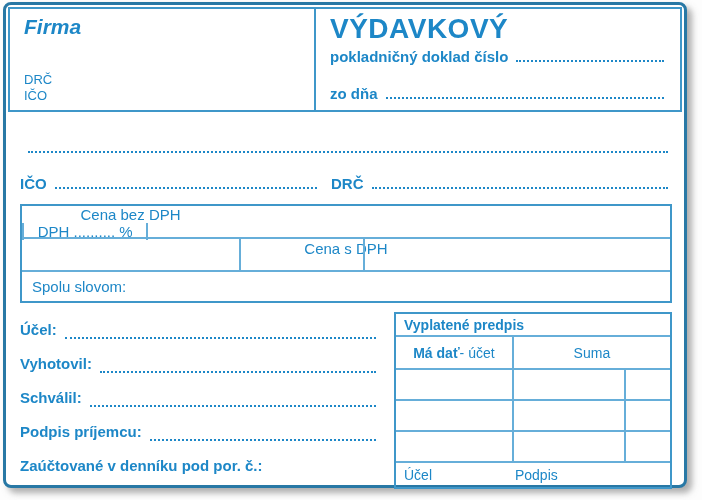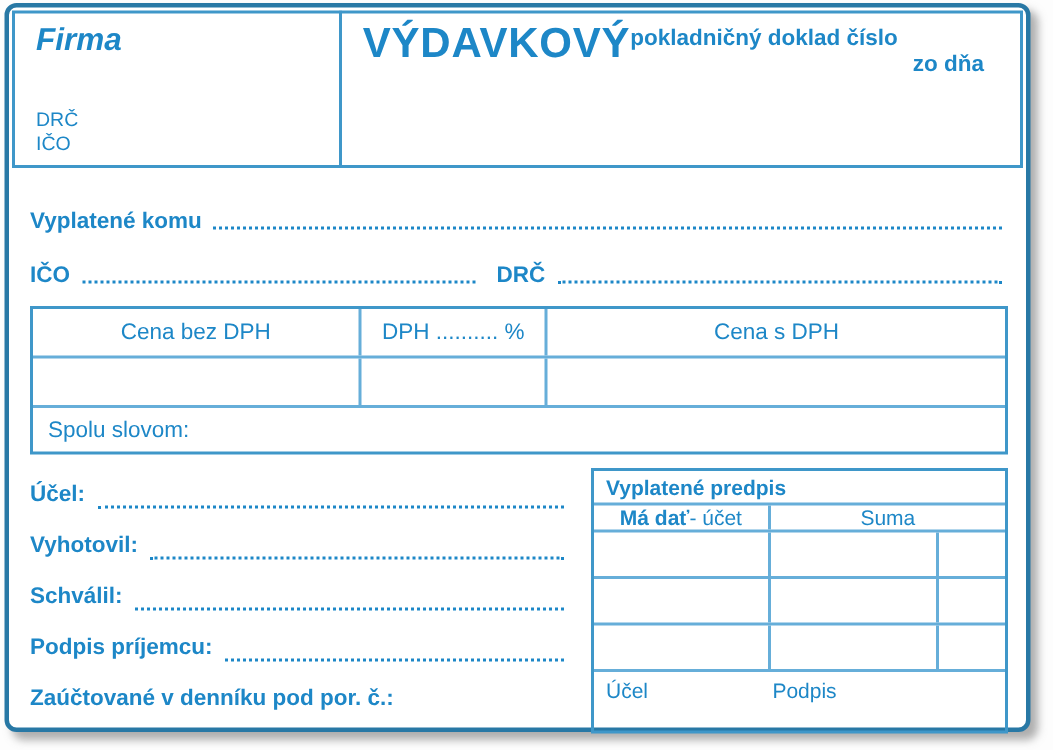--- a/index.html
+++ b/index.html
@@ -35,21 +35,21 @@
   .firm-box{
     width:308px;
     padding:6px 14px 6px;
     display:flex;flex-direction:column;
   }
   .firma{font-size:21px;font-weight:700;font-style:italic;}
   .firm-ids{margin-top:auto;font-size:13px;line-height:16px;}
   .title-box{
     flex:1;margin-left:-2px;
     padding:4px 14px 8px;
-    display:flex;flex-direction:row;
+    display:flex;flex-direction:column;
   }
   .doc-title{font-size:28px;font-weight:700;letter-spacing:.5px;line-height:32px;}
   .leader-row{display:flex;align-items:flex-end;height:21px;}
   .leader{
     flex:1;
     border-bottom:2px dotted var(--ink);
     margin:0 2px 3px 8px;
   }
   .sub{font-size:15px;font-weight:700;white-space:nowrap;}
   .zo-row{margin-top:17px;}
@@ -58,37 +58,37 @@
   .payee-row{margin:23px 14px 0;display:flex;align-items:flex-end;height:21px;}
   .id-row{margin:15px 14px 0;display:flex;height:21px;}
   .ico-part{width:46%;display:flex;align-items:flex-end;}
   .drc-part{flex:1;display:flex;align-items:flex-end;margin-left:12px;}
   
   .amount-table{margin:12px 12px 0 14px;border:2px solid var(--line);}
   .atr{display:flex;}
   .atr .c1{width:33.5%;}
   .atr .c2{width:19.5%;border-left:2px solid var(--thin);border-right:2px solid var(--thin);}
   .atr .c3{flex:1;}
-  .atr.head{height:33px;border-bottom:2px solid var(--thin);font-size:15px;}
+  .atr.head{height:33px;border-bottom:2px solid var(--thin);font-size:15px;flex-direction:column;}
   .atr.head > div{display:flex;align-items:center;justify-content:center;}
   .atr.body{height:33px;border-bottom:2px solid var(--thin);}
   .atr.total{height:29px;align-items:center;padding:0 10px;font-size:15px;border-radius:13px;}
   
   .bottom{display:flex;margin:9px 12px 0 14px;}
   .left-col{flex:1;padding:9px 16px 0 0;}
   .drow{display:flex;height:21px;margin-bottom:13px;}
   .drow:last-child{margin-bottom:0;}
   
   .acc-box{
     width:278px;border:2px solid var(--line);
     height:177px;display:flex;flex-direction:column;
     font-size:14px;
   }
   .acc-title{padding:3px 8px 2px;font-weight:700;border-bottom:2px solid var(--thin);}
-  .acc-head{display:flex;height:18px;border-bottom:2px solid var(--thin);}
+  .acc-head{display:flex;height:33px;border-bottom:2px solid var(--thin);}
   .acc-head .hc1{width:43%;border-right:2px solid var(--thin);display:flex;align-items:center;justify-content:center;}
   .acc-head .hc2{flex:1;display:flex;align-items:center;justify-content:center;}
   .acc-row{display:flex;height:31px;border-bottom:2px solid var(--thin);}
   .acc-row .rc1{width:43%;border-right:2px solid var(--thin);}
   .acc-row .rc2{width:41%;border-right:2px solid var(--thin);}
   .acc-row .rc3{flex:1;}
   .acc-foot{flex:1;display:flex;padding:4px 8px 0;}
   .acc-foot .fc1{width:43%;}
   .bold{font-weight:700;}
 </style>
@@ -113,21 +113,20 @@
           <span class="leader"></span>
         </div>
         <div class="leader-row zo-row">
           <span class="sub">zo dňa</span>
           <span class="leader"></span>
         </div>
       </div>
     </div>
 
     <div class="payee-row">
-      <span class="lbl">Vyplatené komu</span>
       <span class="leader"></span>
     </div>
 
     <div class="id-row">
       <div class="ico-part">
         <span class="lbl">IČO</span>
         <span class="leader"></span>
       </div>
       <div class="drc-part">
         <span class="lbl">DRČ</span>

